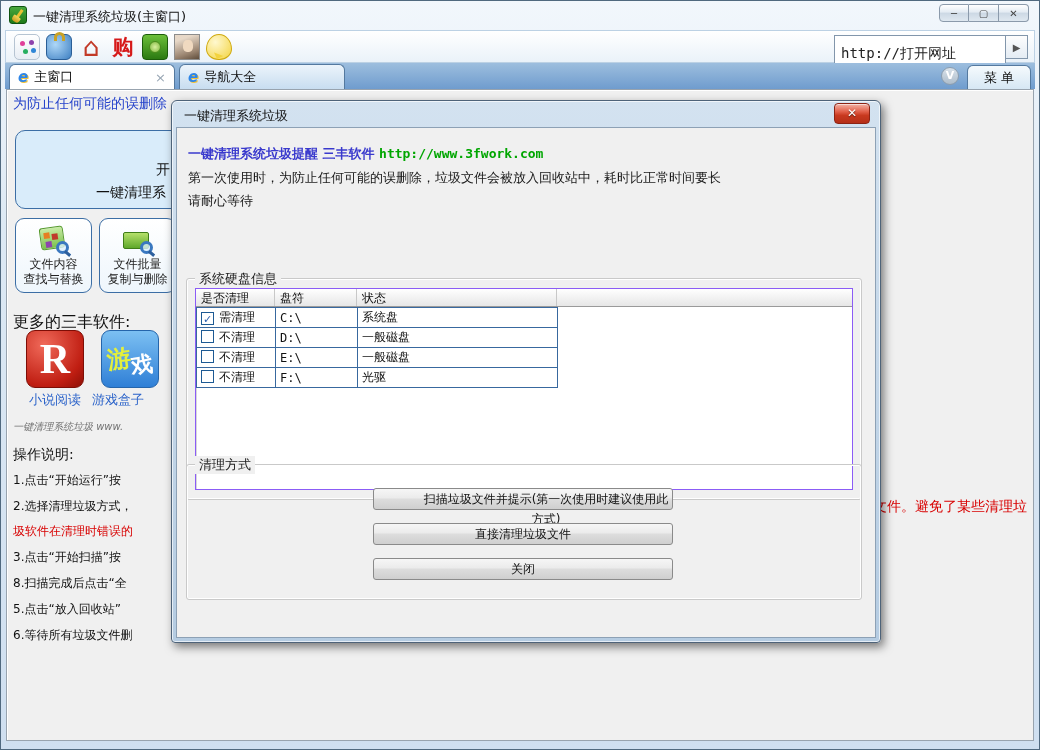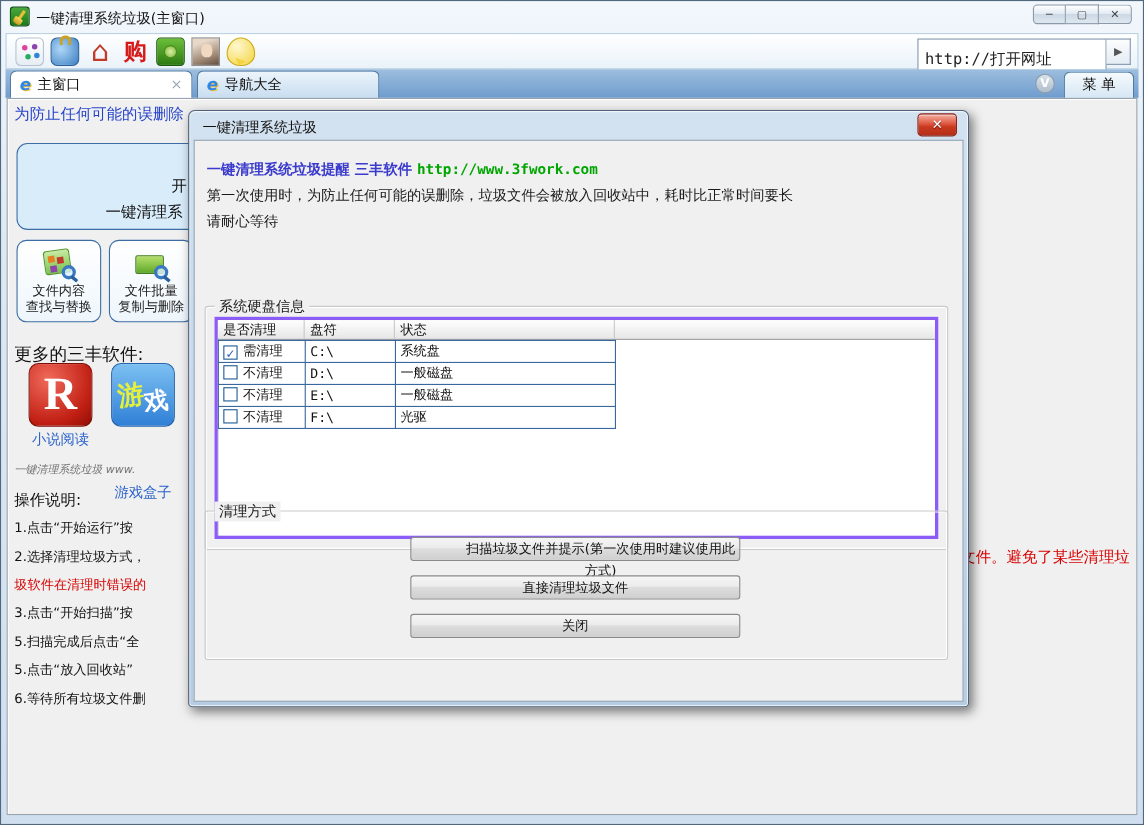--- a/index.html
+++ b/index.html
@@ -91,21 +91,21 @@
   .lens i { position: absolute; right: -5px; bottom: -4px; width: 7px; height: 3px; background: #2c5f9e; transform: rotate(40deg); }
   .more-title { position: absolute; left: 6px; top: 222px; font-size: 16px; color: #111; }
   .appbox { position: absolute; top: 240px; width: 58px; height: 58px; border-radius: 9px;
     display: flex; align-items: center; justify-content: center; }
   .app-r { left: 19px; background: radial-gradient(circle at 30% 25%, #f06a5a, #c01e12 70%, #8e0f06);
     border: 1px solid #7e0d05; color: #fff; font-family: "Liberation Serif", serif; font-weight: bold; font-size: 42px; }
   .app-game { left: 94px; background: linear-gradient(#7cc0f2,#2f7fd6); border: 1px solid #2565ab; }
   .yx1 { color: #e4f03c; font-weight: bold; font-size: 24px; transform: rotate(-8deg); display: inline-block; }
   .yx2 { color: #ffffff; font-weight: bold; font-size: 22px; transform: translateY(6px) rotate(-8deg); display: inline-block; }
   .app-label { position: absolute; top: 301px; width: 62px; text-align: center; font-size: 13px; color: #2a62c9; }
-  .lbl-r { left: 17px; } .lbl-game { left: 92px; margin-top: 48px; }
+  .lbl-r { left: 17px; } .lbl-game { left: 80px; }
   .app-line { position: absolute; left: 6px; top: 330px; font-size: 10px; color: #737373; font-style: italic; }
   .instr-title { position: absolute; left: 6px; top: 356px; font-size: 14px; color: #111; }
   .ln { position: absolute; left: 6px; font-size: 12px; color: #111; white-space: nowrap; }
   .red { color: #d80000; }
   .ln1 { top: 382px; } .ln2 { top: 408px; } .lnw { top: 433px; } .ln3 { top: 459px; }
   .ln4 { top: 485px; } .ln5 { top: 511px; } .ln6 { top: 537px; }
   .red-right { position: absolute; left: 866px; top: 408px; font-size: 14px; white-space: nowrap; }
 
   
   .dialog { position: absolute; left: 164px; top: 10px; width: 710px; height: 543px; z-index: 5;
@@ -121,21 +121,21 @@
     background: #f0f0f0; border: 1px solid #8da1b5; }
   .dlg-heading { position: absolute; left: 11px; top: 17px; font-size: 13px; font-weight: bold; color: #3a3acd; }
   .dlg-heading .lnk { color: #00a600; font-family: "DejaVu Sans Mono", monospace; }
   .dlg-line1 { position: absolute; left: 11px; top: 41px; font-size: 13px; color: #1a1a1a; }
   .dlg-line2 { position: absolute; left: 11px; top: 64px; font-size: 13px; color: #1a1a1a; }
   .groupbox { position: absolute; left: 9px; width: 676px; border: 1px solid #c9c9c9;
     border-radius: 3px; box-shadow: inset 0 0 0 1px #ffffff; }
   .gb1 { top: 150px; height: 222px; } .gb2 { top: 336px; height: 136px; }
   .gb-label { position: absolute; top: -9px; left: 8px; background: #f0f0f0; padding: 0 4px; font-size: 13px; color: #1a1a1a; }
   .listview { position: absolute; left: 8px; top: 9px; right: 8px; bottom: 9px; background: #fff;
-    border: 3px solid #8b5cf6; box-shadow: inset 1px 1px 0 #d8d8d8; overflow: hidden; }
+    border: 1px solid #8b5cf6; box-shadow: inset 1px 1px 0 #d8d8d8; overflow: hidden; }
   .lv-header { position: absolute; left: 0; right: 0; top: 0; height: 18px; display: flex;
     background: linear-gradient(#ffffff,#e6e6e6); border-bottom: 1px solid #9a9a9a; }
   .hcell { font-size: 12px; color: #111; padding: 1px 0 0 5px; border-right: 1px solid #c8c8c8; }
   .h0 { width: 79px; } .h1 { width: 82px; } .h2 { width: 200px; } .hf { flex: 1; border-right: none; }
   .grid { position: absolute; left: 0; top: 18px; border-collapse: collapse; }
   .grid td { border: 1px solid #38689e; height: 20px; font-size: 12px; color: #111; padding: 0 0 0 4px; }
   .c0 { width: 79px; } .c1 { width: 82px; } .c2 { width: 200px; }
   .mono { font-family: "DejaVu Sans Mono", monospace; font-size: 11px; }
   .cb { display: inline-block; width: 13px; height: 13px; background: #fff; border: 1px solid #1d5a94;
     vertical-align: -2px; margin-right: 5px; text-align: center; line-height: 12px; }
@@ -243,21 +243,21 @@
     </div>
     <div class="app-label lbl-r">小说阅读</div>
     <div class="app-label lbl-game">游戏盒子</div>
 
     <div class="app-line">一键清理系统垃圾 www.</div>
     <div class="instr-title">操作说明:</div>
     <div class="ln ln1">1.点击“开始运行”按</div>
     <div class="ln ln2">2.选择清理垃圾方式，</div>
     <div class="ln lnw red">圾软件在清理时错误的</div>
     <div class="ln ln3">3.点击“开始扫描”按</div>
-    <div class="ln ln4">5.扫描完成后点击“全</div>
+    <div class="ln ln4">8.扫描完成后点击“全</div>
     <div class="ln ln5">5.点击“放入回收站”</div>
     <div class="ln ln6">6.等待所有垃圾文件删</div>
     <div class="red-right red">文件。避免了某些清理垃</div>
 
     <div class="dialog">
       <div class="dlg-title">一键清理系统垃圾</div>
       <div class="dlg-close">✕</div>
       <div class="dlg-body">
 
         <div class="dlg-heading">

